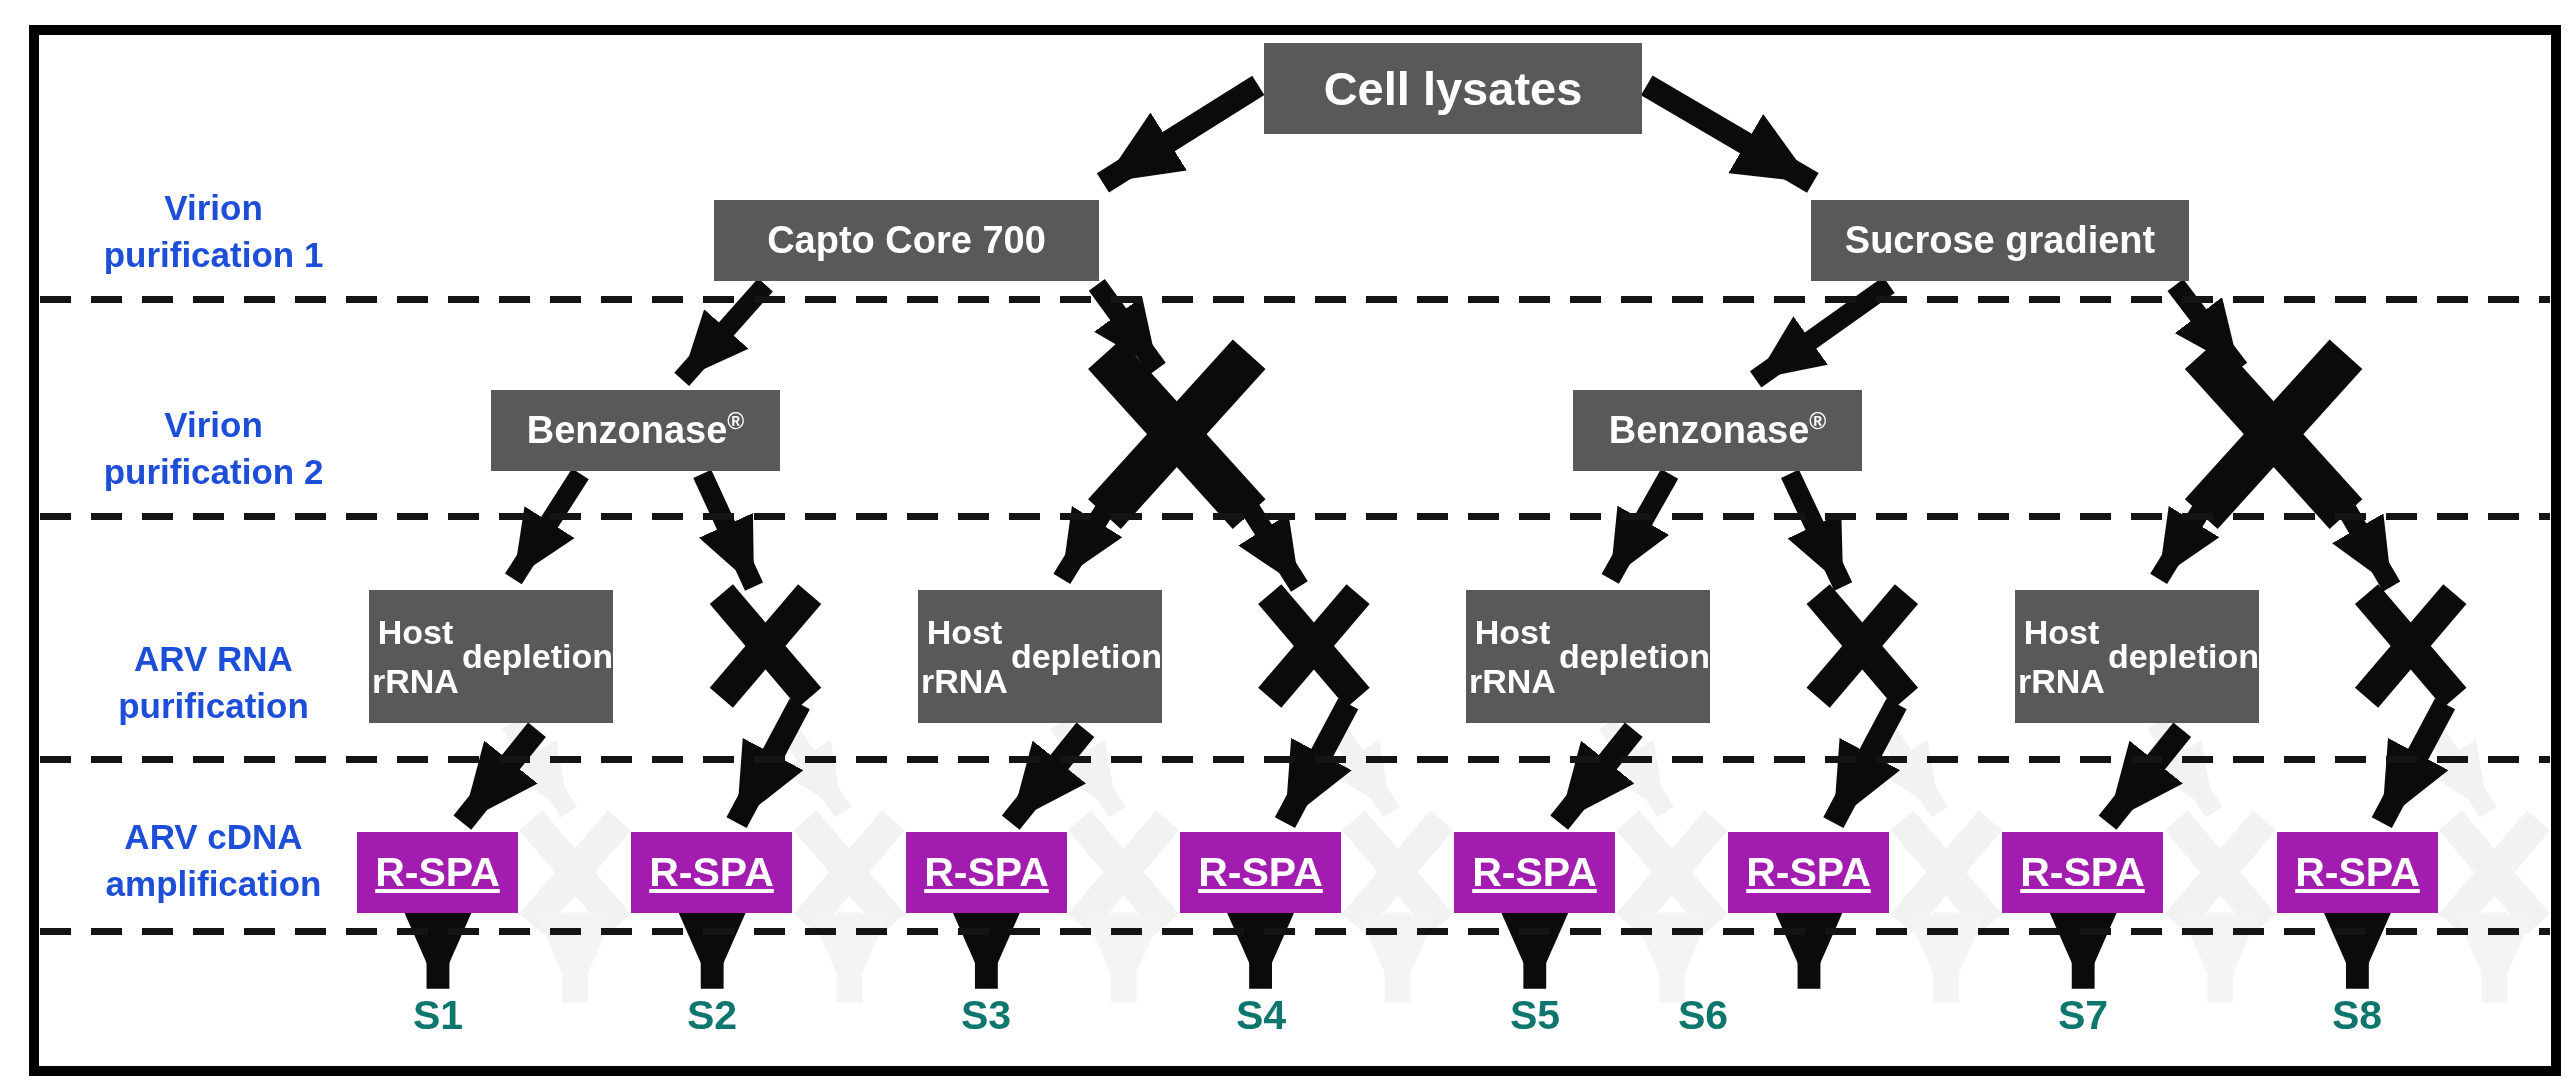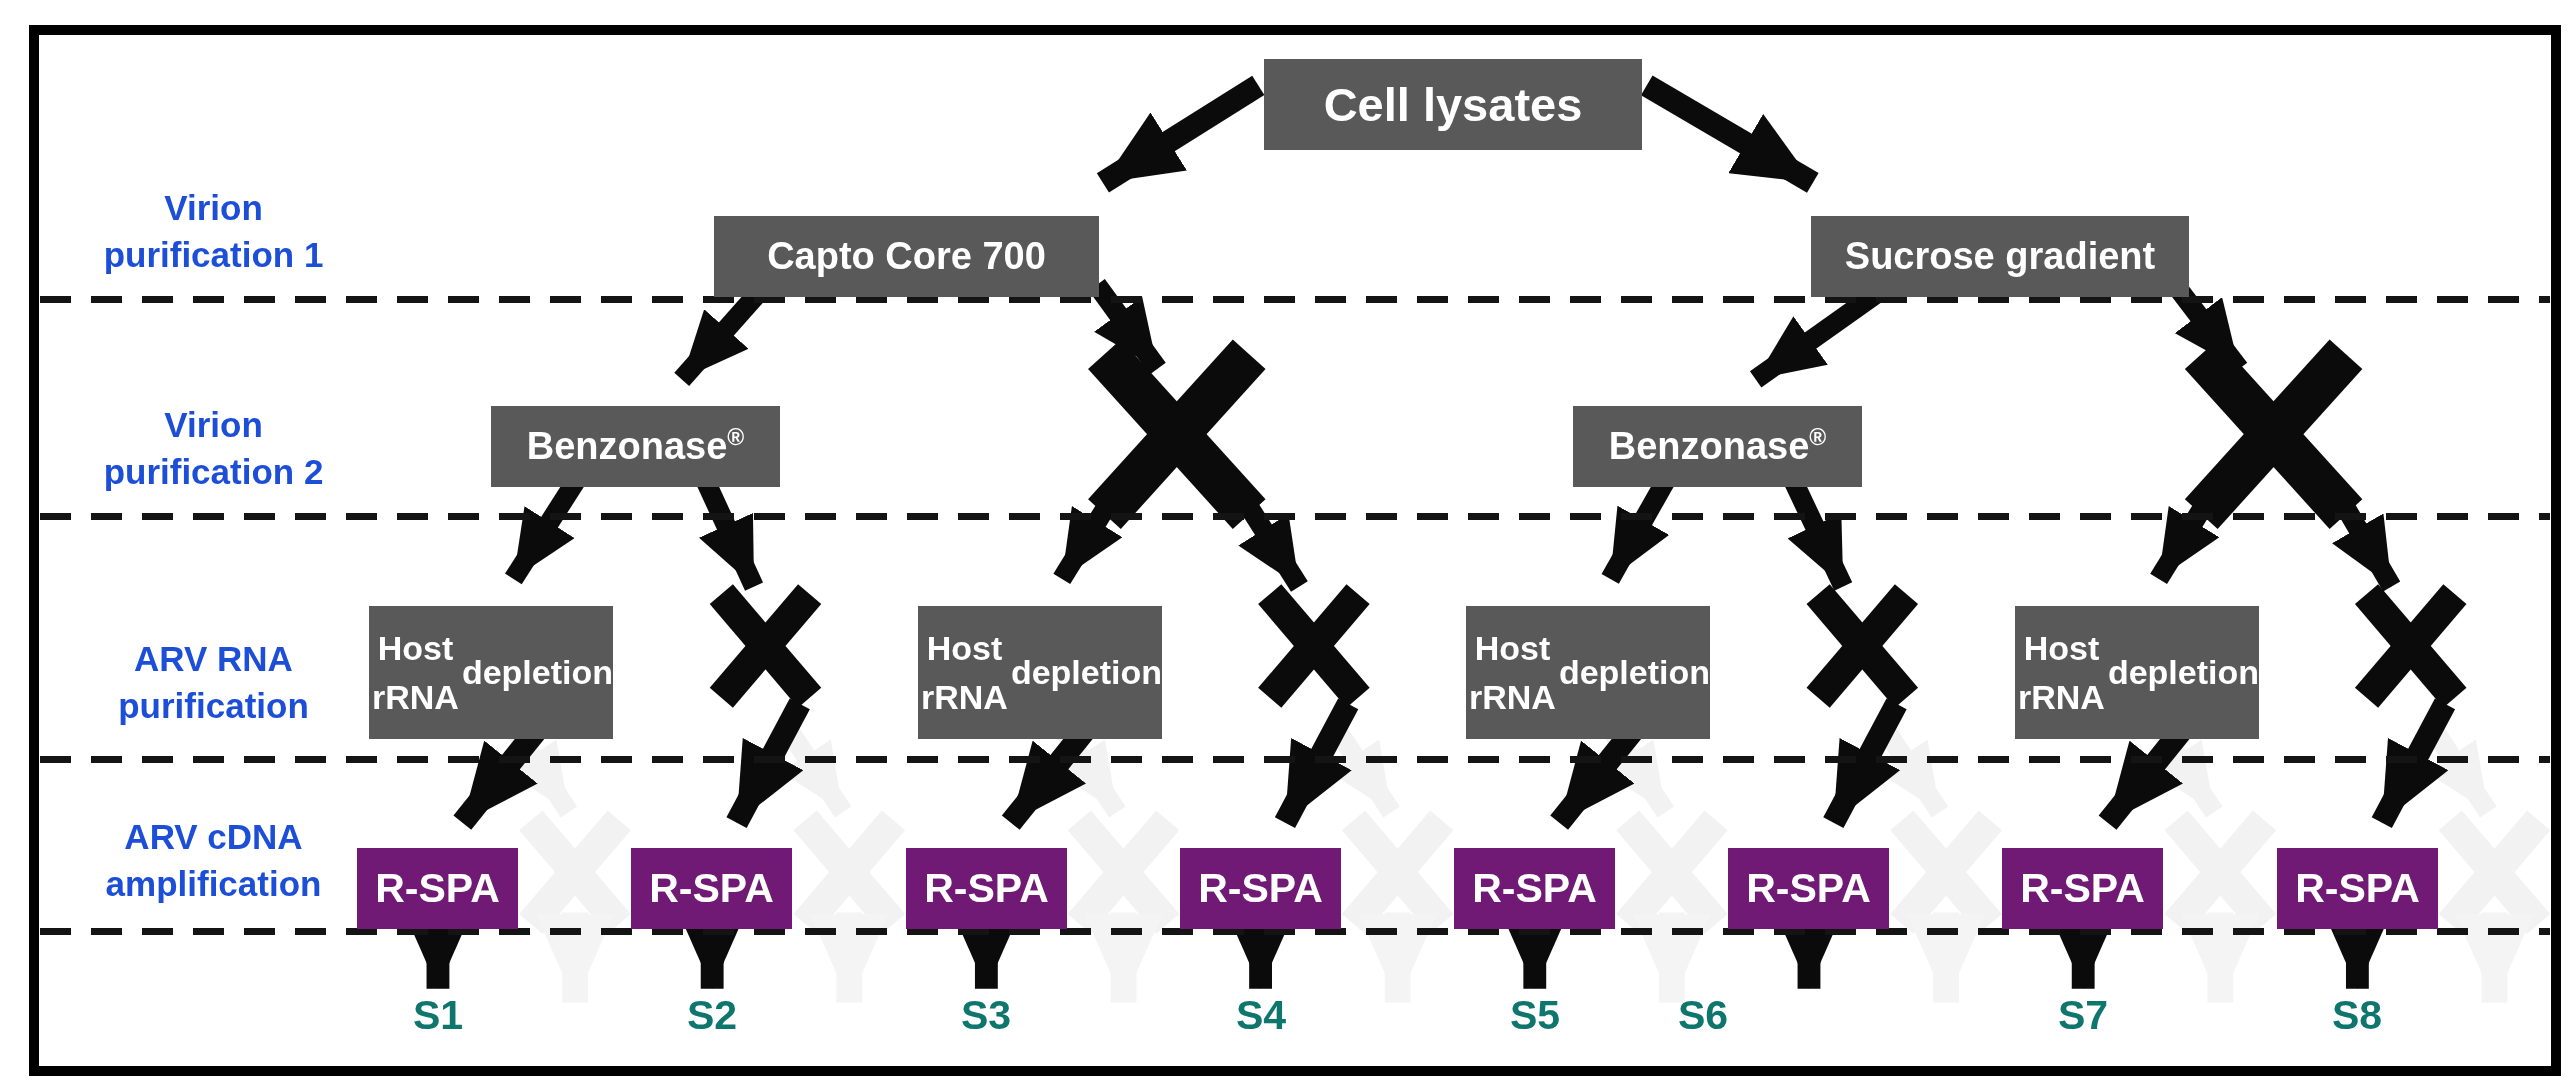--- a/index.html
+++ b/index.html
@@ -16,24 +16,24 @@
   .dash{
     position:absolute;left:40px;width:2510px;height:6.9px;
     background:repeating-linear-gradient(90deg,#141414 0 30.5px,transparent 30.5px 51px);
   }
   .rowlabel{
     position:absolute;left:23px;width:381px;text-align:center;
     font-weight:bold;font-size:35px;line-height:47px;color:#1d4ed8;
   }
   .node{
     position:absolute;display:flex;align-items:center;justify-content:center;
-    color:#fff;font-weight:bold;text-align:center;box-sizing:border-box;margin-top:16px;
+    color:#fff;font-weight:bold;text-align:center;box-sizing:border-box;
   }
   .dark{background:#595959;}
-  .mid{background:#701a75;}
+  .mid{background:#a21caf;text-decoration:underline;}
   .cell{font-size:47px;}
   .tier{font-size:38px;}
   .host{font-size:34px;line-height:49px;}
   .rspa{font-size:41px;}
   .reg{font-size:23px;vertical-align:super;line-height:0;}
   .slabel{
     position:absolute;transform:translateX(-50%);
     font-size:41px;font-weight:bold;color:#0f766e;
   }
 </style>

